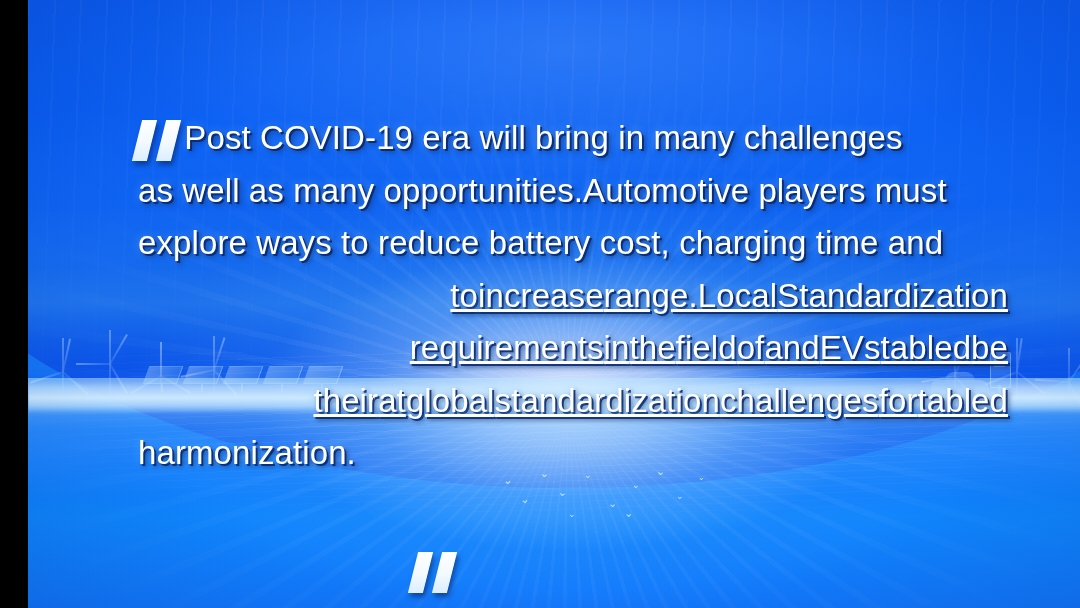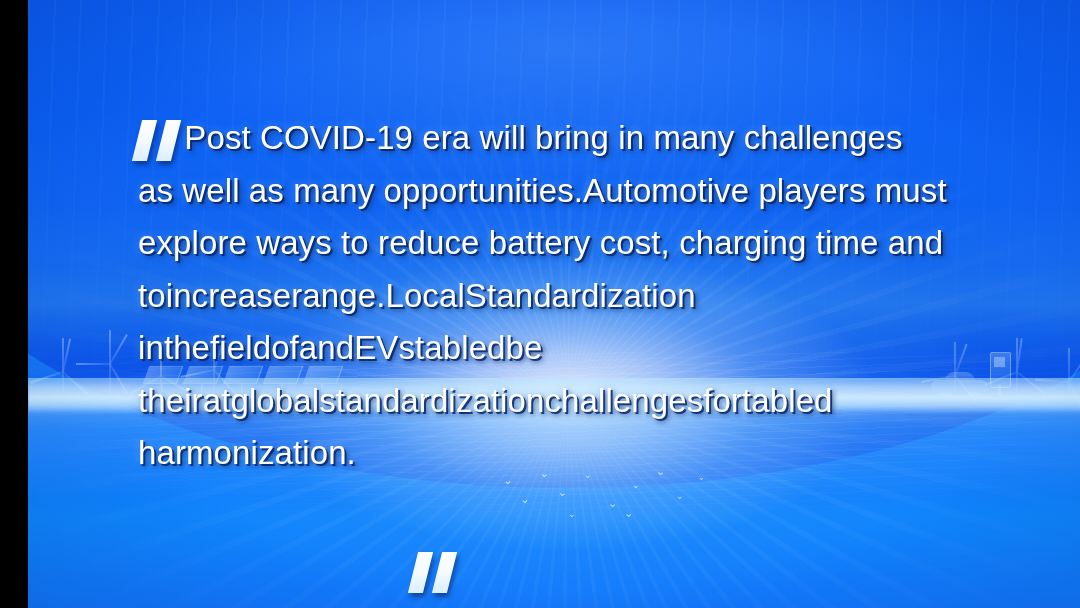--- a/index.html
+++ b/index.html
@@ -127,21 +127,21 @@
     font-size:33px;
     line-height:52.5px;
     font-weight:400;
     letter-spacing:.1px;
     white-space:pre;
     text-shadow:
       2px 2px 0 rgba(6,38,110,.85),
       3px 3px 5px rgba(4,26,80,.65),
       0 0 9px rgba(120,190,255,.55);
   }
-  .qline.justify{display:flex;justify-content:flex-start;}
+  .qline.justify{display:flex;justify-content:flex-end;text-decoration:underline;}
   .qline.justify > span{white-space:pre;}
 
   .qmark{
     position:absolute;display:flex;gap:9px;
   }
   .qmark i{
     display:block;width:15px;height:41px;
     background:linear-gradient(180deg,#ffffff 0%,#f2f9ff 55%,#dceeff 100%);
     transform:skewX(-14deg);
     box-shadow:3px 4px 5px rgba(5,30,92,.55);
@@ -278,20 +278,21 @@
     <div class="qline">explore ways to reduce battery cost, charging time and</div>
 
     <div class="qline justify">
       <span>to</span>
       <span>increase</span>
       <span>range.Local</span>
       <span>Standardization</span>
     </div>
 
     <div class="qline justify">
+      <span>requirements</span>
       <span>in</span>
       <span>the</span>
       <span>field</span>
       <span>of</span>
       <span>and</span>
       <span>EVs</span>
       <span>tabled</span>
       <span>be</span>
     </div>
 

